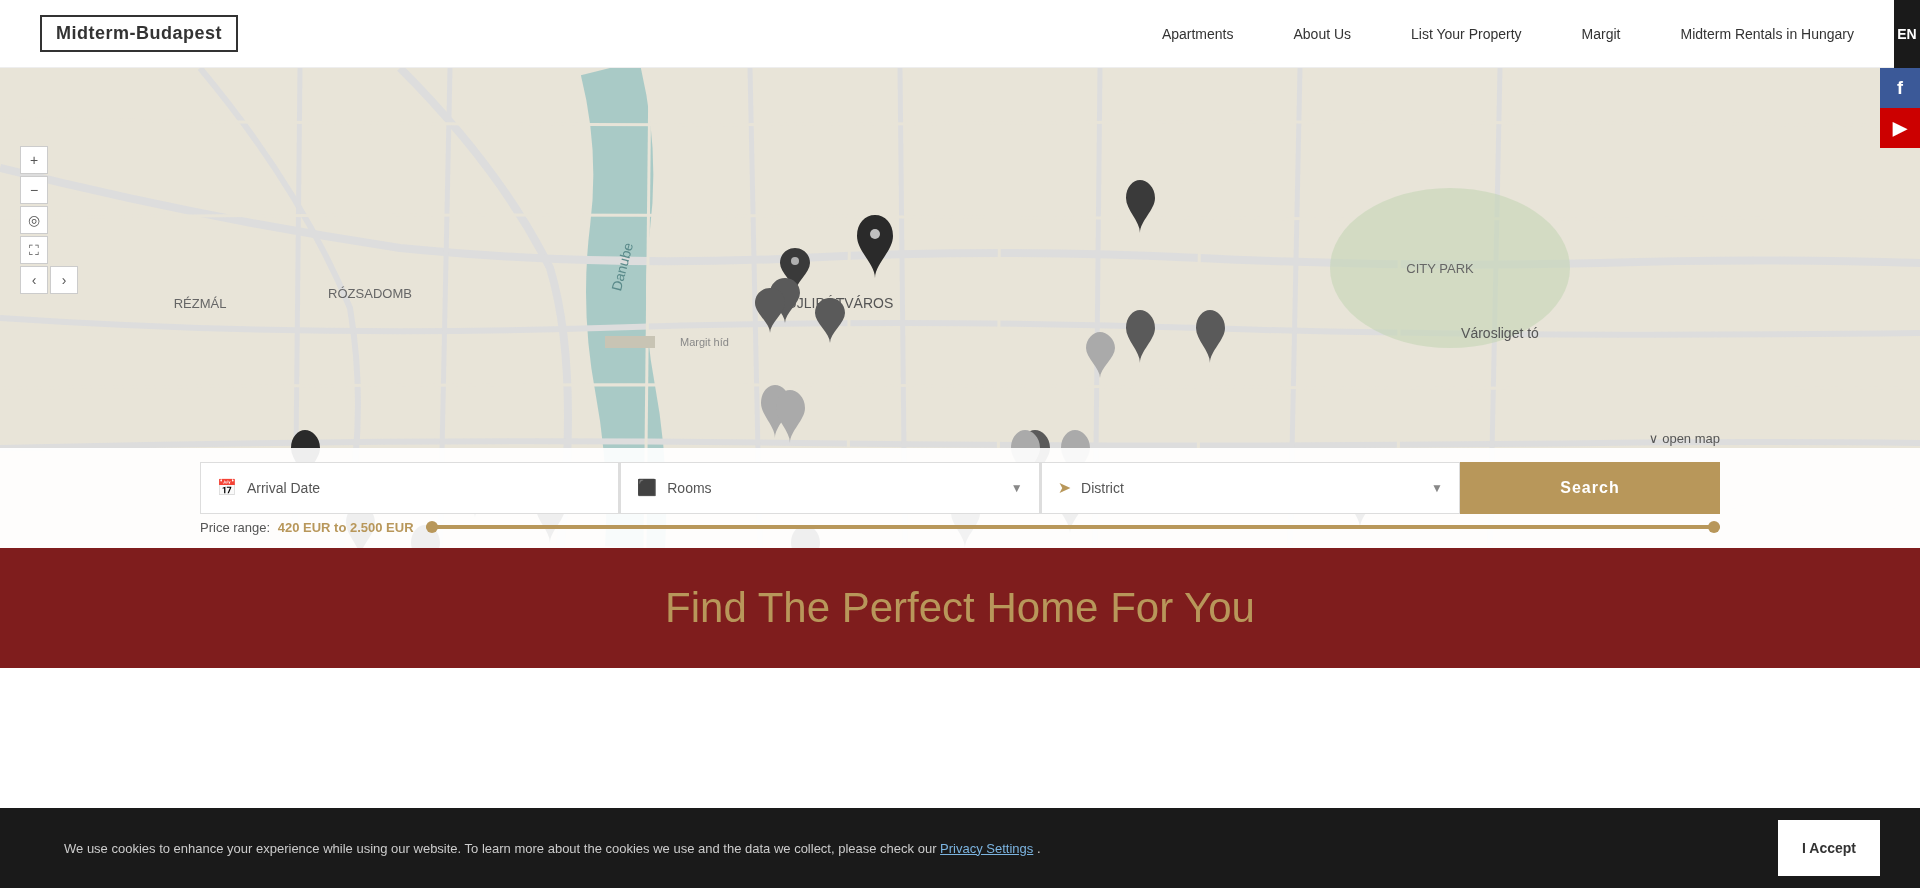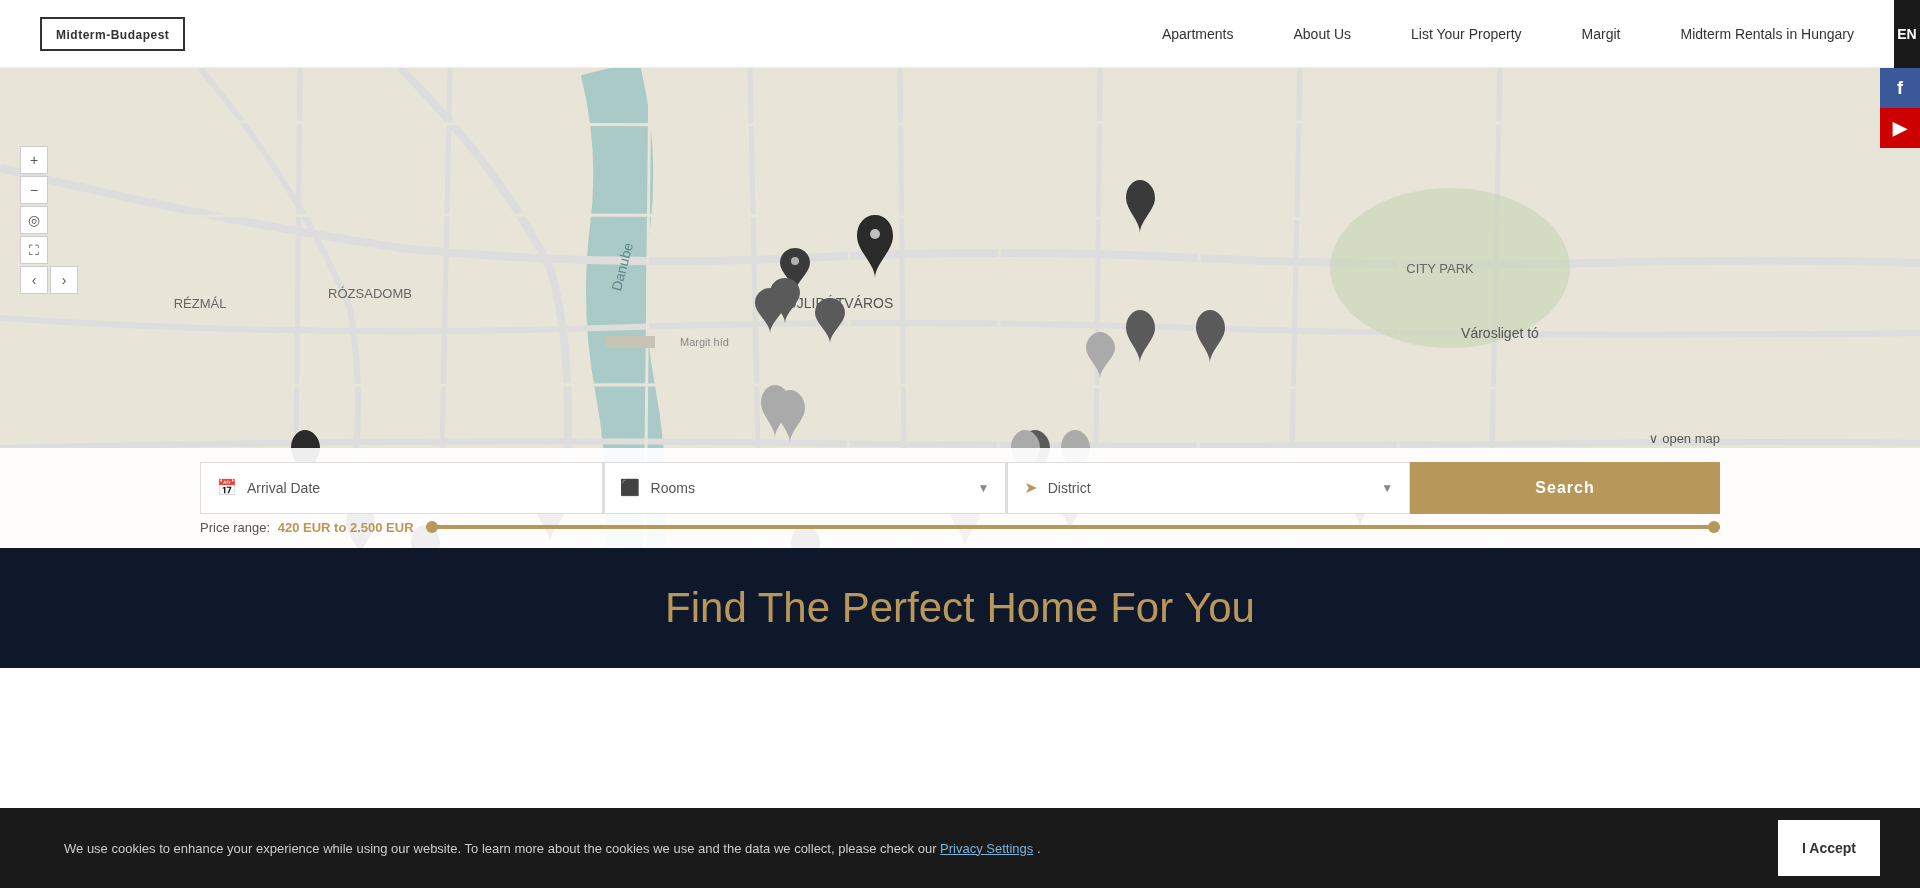--- a/index.html
+++ b/index.html
@@ -15,21 +15,21 @@
       align-items: center;
       z-index: 100;
       border-bottom: 1px solid #eee;
     }
     #logo-wrap {
       margin-left: 40px;
       border: 2px solid #333;
       padding: 6px 14px;
     }
     #logo-text {
-      font-size: 12px;
+      font-size: 18px;
       font-weight: bold;
       color: #333;
       letter-spacing: 0.5px;
     }
     #nav {
       display: flex;
       align-items: center;
       margin-left: auto;
       gap: 60px;
       font-size: 14px;
@@ -122,21 +122,21 @@
       color: #555;
       cursor: pointer;
       position: relative;
     }
     .select-arrow {
       margin-left: auto;
       font-size: 12px;
       color: #888;
     }
     #search-btn {
-      width: 310px;
+      width: 260px;
       height: 52px;
       background: #b8975a;
       color: #fff;
       font-size: 16px;
       font-weight: bold;
       border: none;
       cursor: pointer;
       letter-spacing: 1px;
     }
     #price-row {
@@ -236,21 +236,21 @@
     
     #find-section {
       position: absolute;
       top: 548px;
       left: 0;
       right: 0;
       height: 120px;
       display: flex;
       align-items: center;
       justify-content: center;
-      background: #0f172a;
+      background: #7f1d1d;
     }
     #find-title {
       font-size: 42px;
       color: #b8975a;
       font-weight: 400;
     }
 
     
     #cookie-banner {
       position: absolute;

